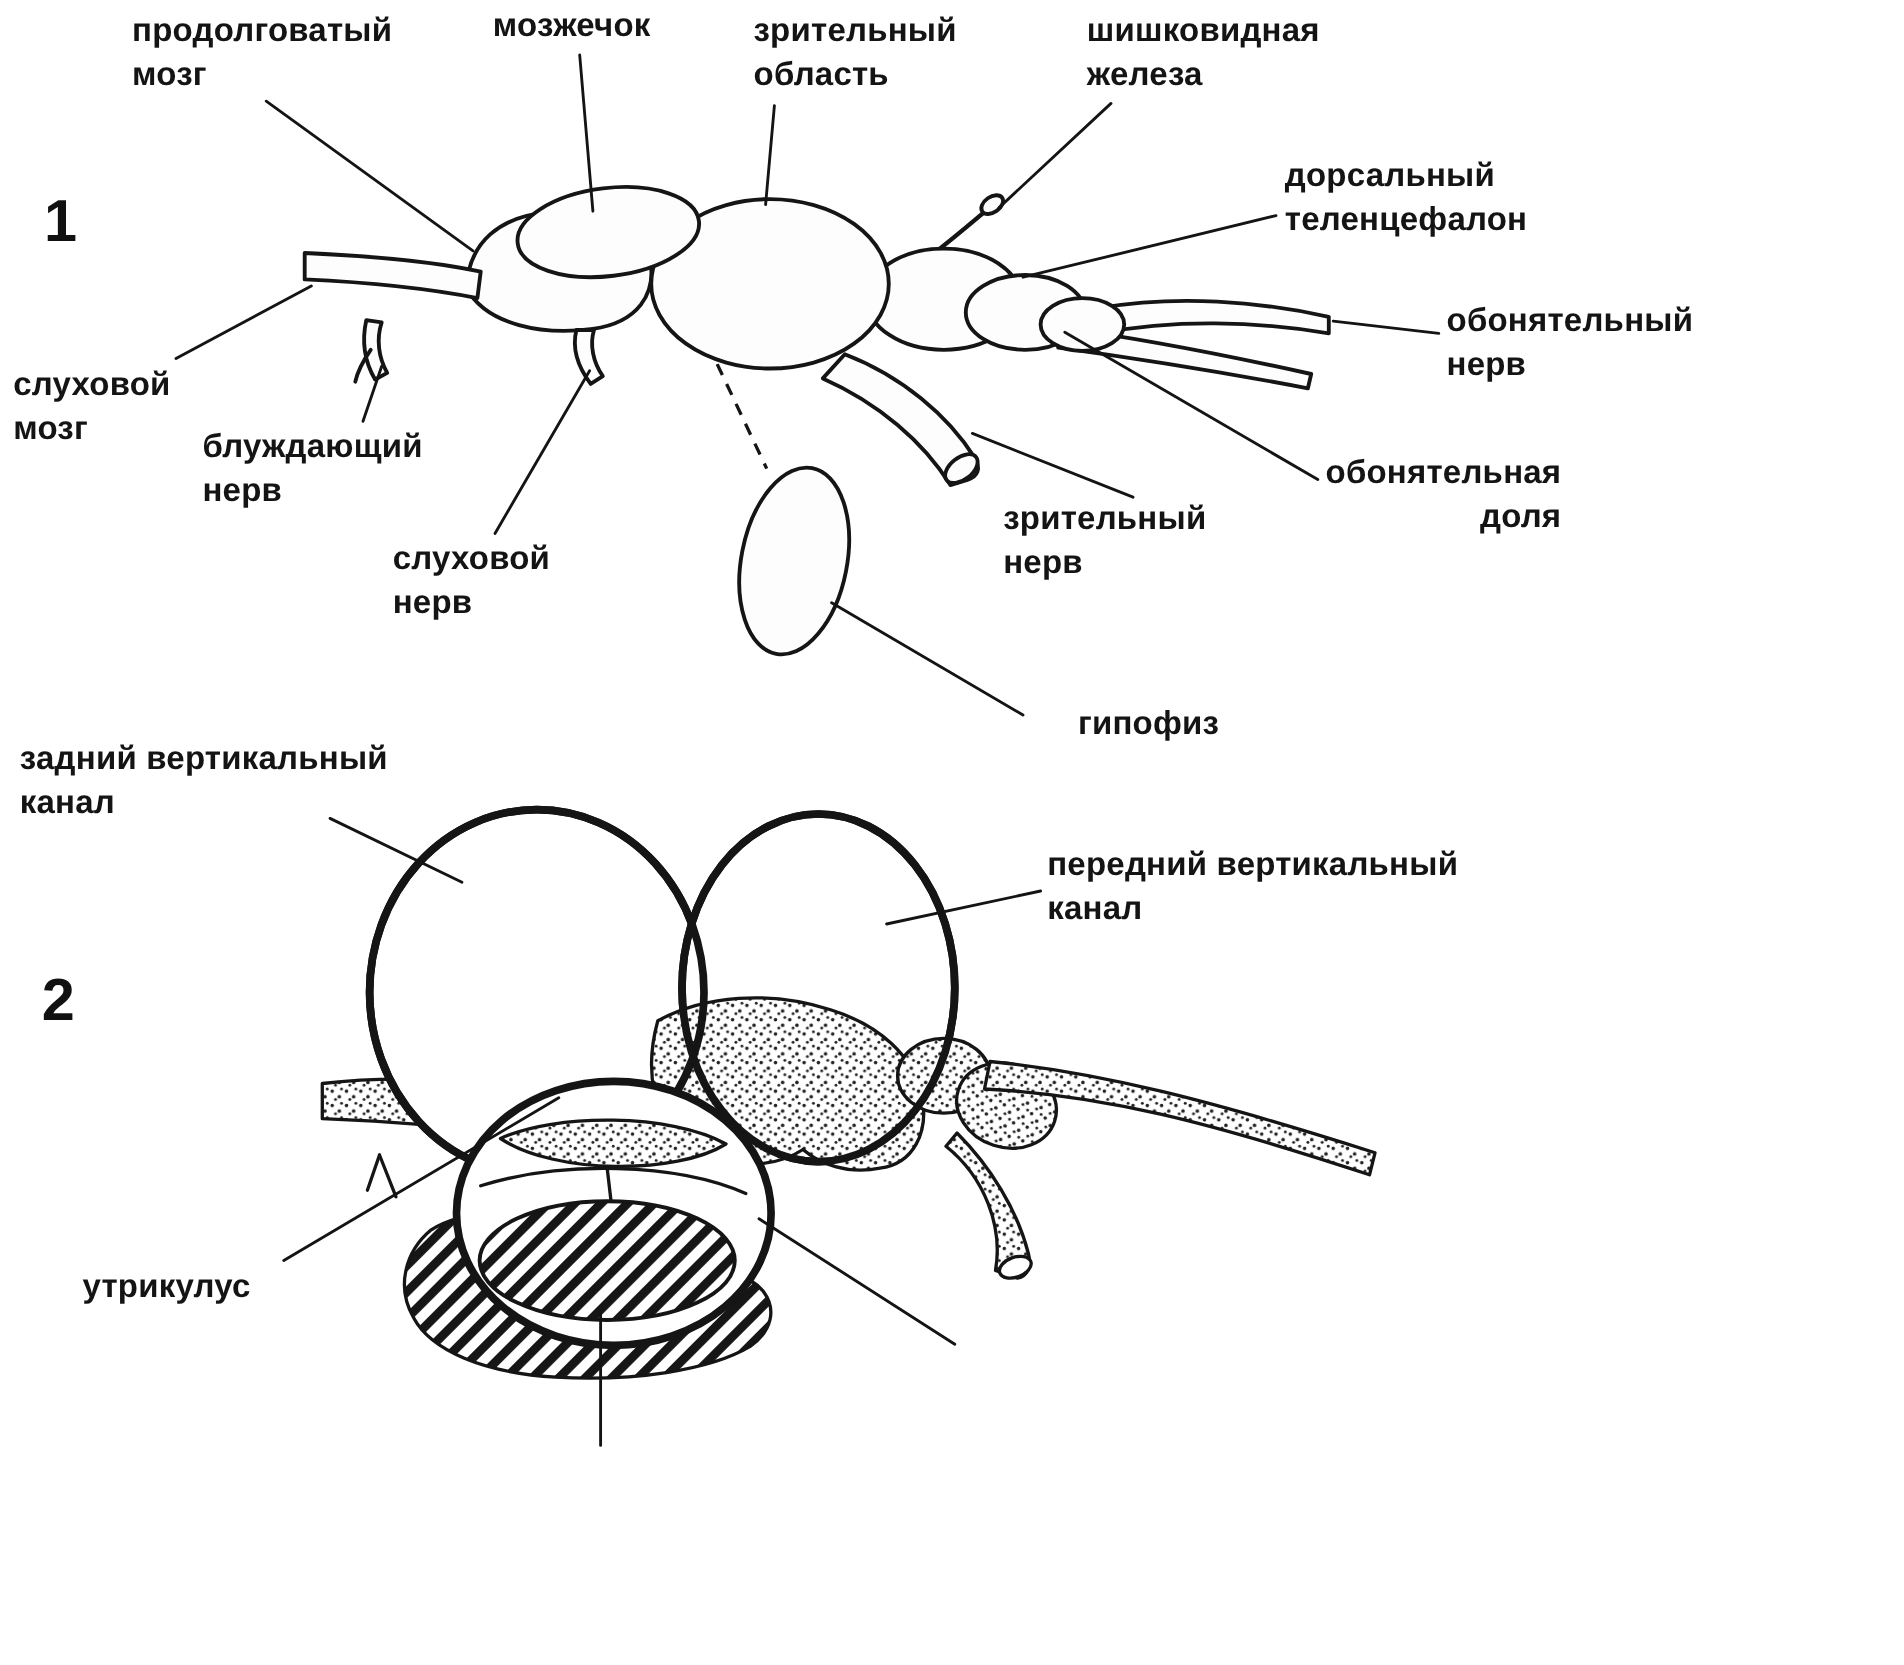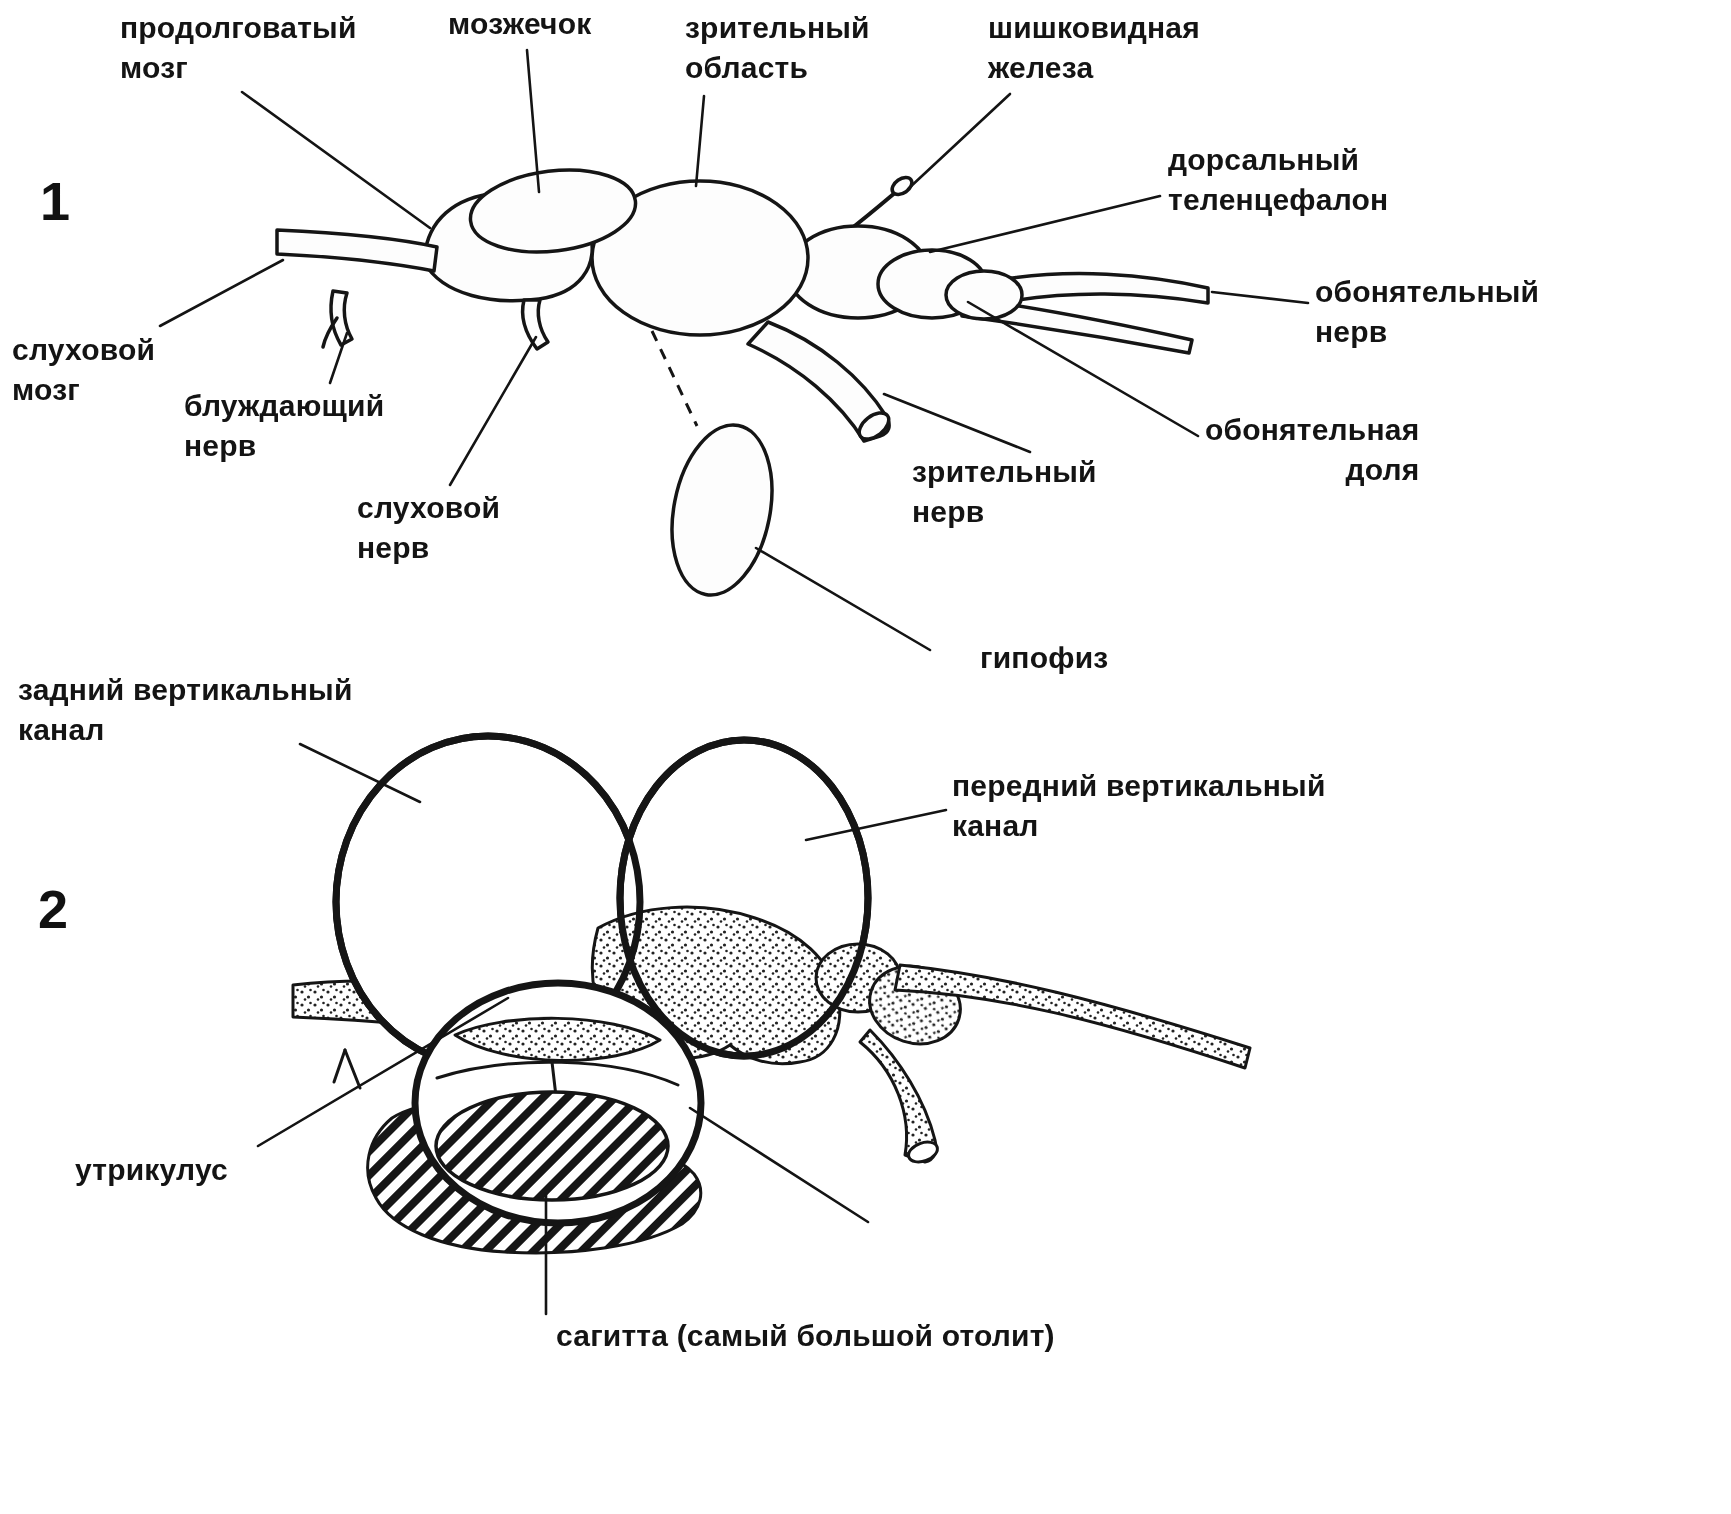--- a/index.html
+++ b/index.html
@@ -179,15 +179,14 @@
 
   <div class="label" style="left:18px; top:670px;">задний вертикальный
 канал</div>
 
   <div class="label" style="left:952px; top:766px;">передний вертикальный
 канал</div>
 
   <div class="label" style="left:75px; top:1150px;">утрикулус</div>
 
 
-  <div class="label" style="left:556px; top:1316px;">сагитта (самый большой отолит)</div>
 
 </div>
 
 </body></html>

